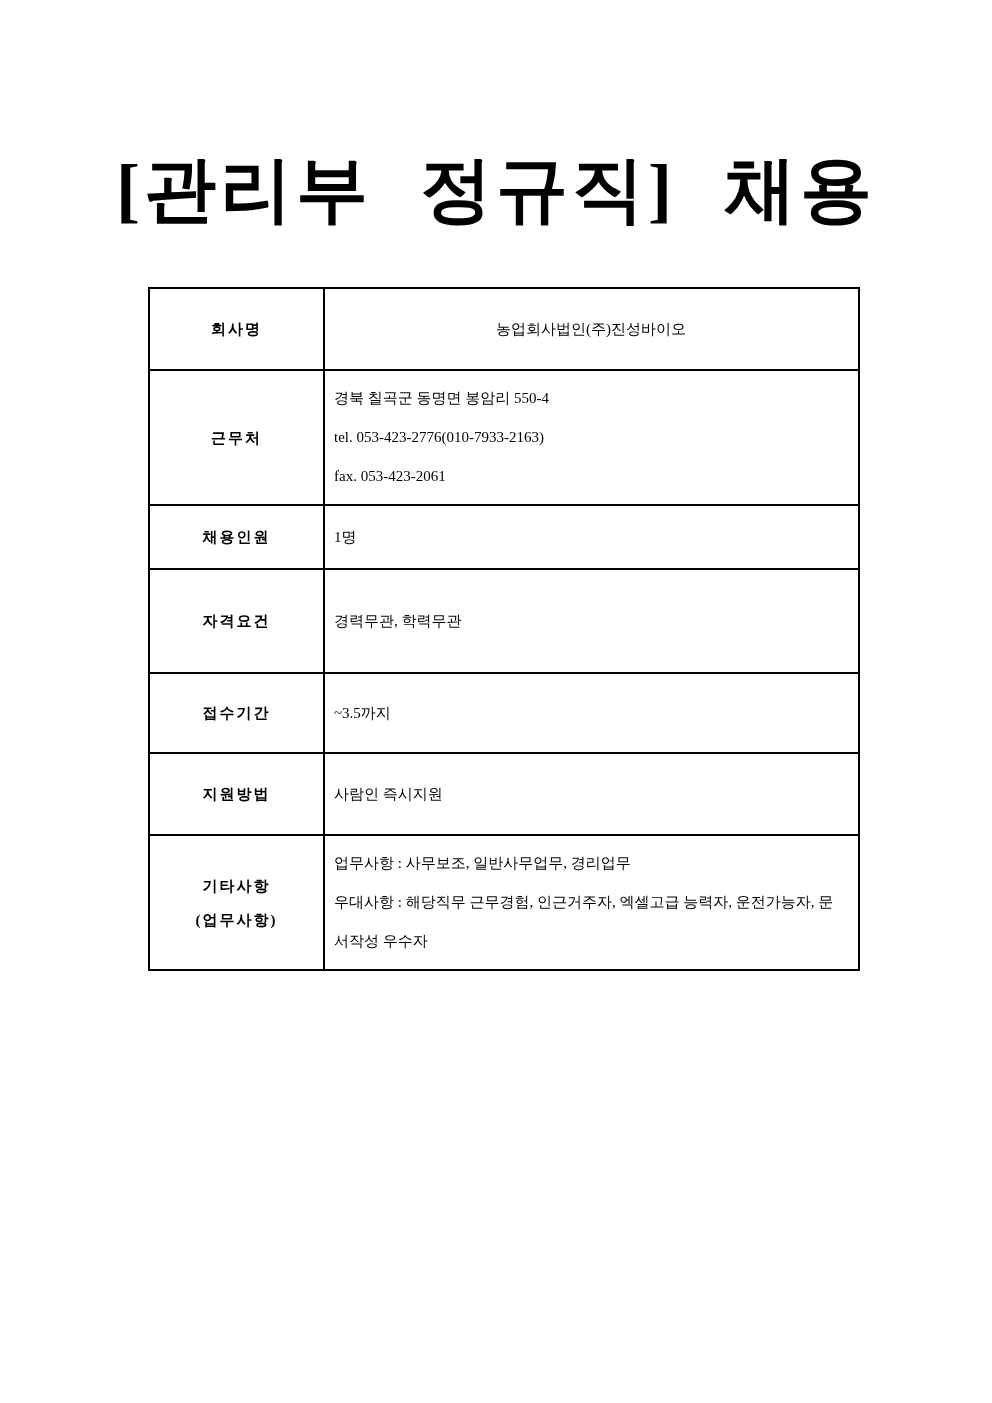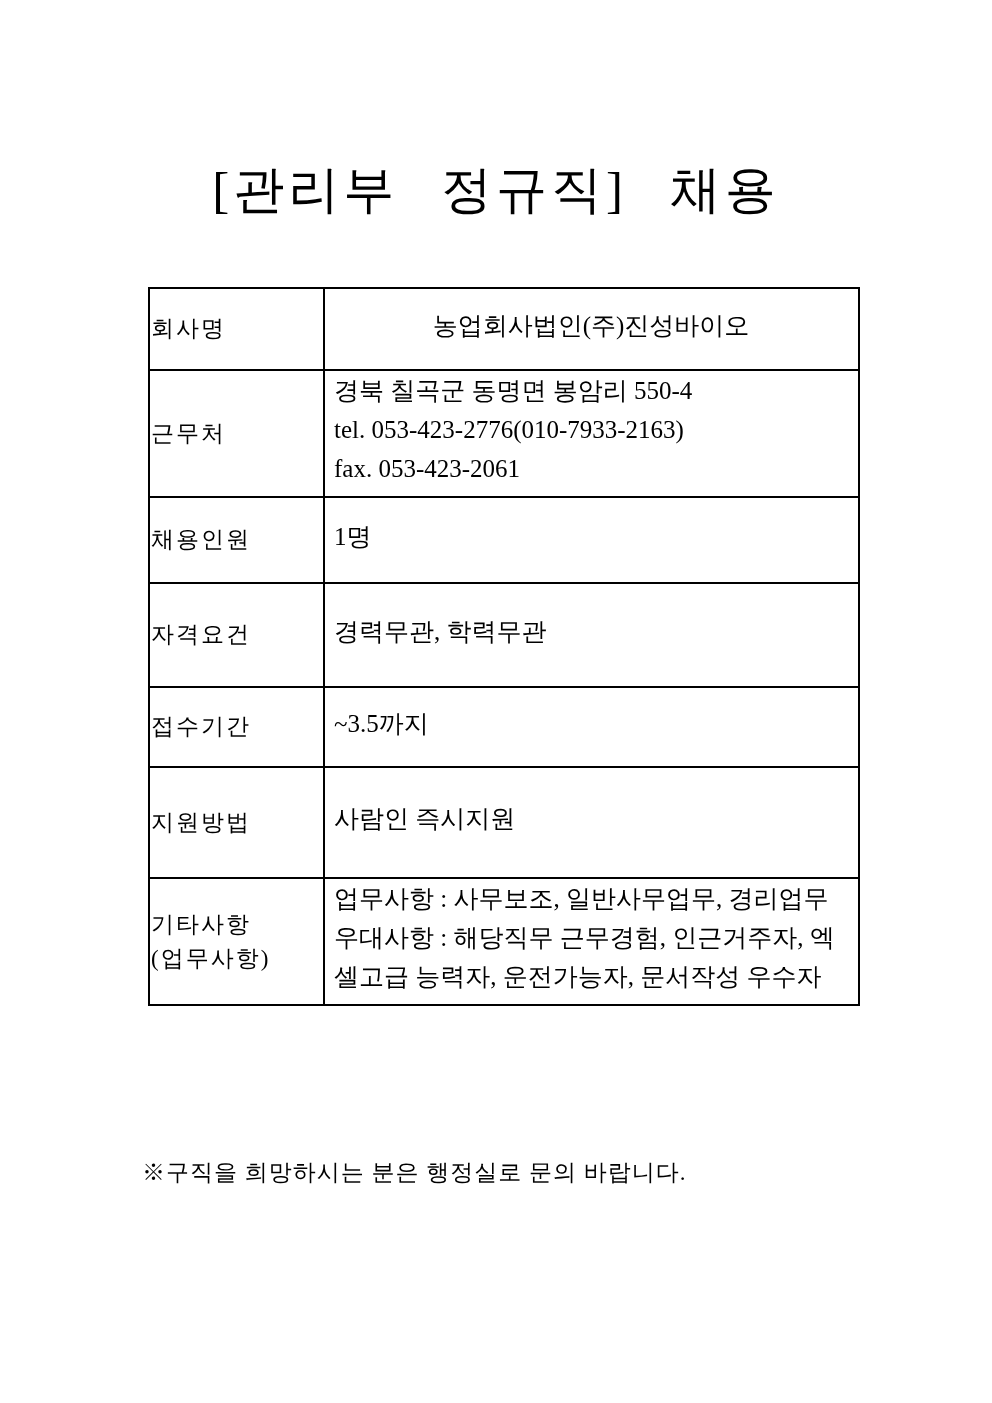--- a/index.html
+++ b/index.html
@@ -16,60 +16,61 @@
     font-family: "Liberation Serif", "DejaVu Serif", serif;
     overflow: hidden;
   }
   .title {
     position: absolute;
     top: 152px;
     left: 0;
     width: 100%;
     margin: 0;
     text-align: center;
-    font-size: 51px;
-    font-weight: normal;
+    font-size: 72px;
+    font-weight: bold;
     letter-spacing: 4px;
     word-spacing: 26px;
     line-height: 76px;
     white-space: nowrap;
   }
   .job-table {
     position: absolute;
     left: 148px;
     top: 287px;
     width: 712px;
     border-collapse: collapse;
     table-layout: fixed;
   }
   .job-table td {
     border: 2px solid #000000;
     vertical-align: middle;
   }
   .label-cell {
     width: 171px;
-    font-weight: normal;
-    font-size: 23px;
+    text-align: center;
+    font-weight: bold;
+    font-size: 15px;
     letter-spacing: 2px;
     line-height: 34px;
   }
   .value-cell {
-    padding: 0 10px 8px 9px;
-    font-size: 25px;
+    padding: 8px 10px 8px 9px;
+    font-size: 15px;
     line-height: 39px;
   }
   .value-cell.center { text-align: center; }
   .value-line { margin: 0; }
   
   .job-table tr:nth-child(1) { height: 82px; }
   .job-table tr:nth-child(2) { height: 101px; }
-  .job-table tr:nth-child(3) { height: 86px; margin-top: 8px; }
+  .job-table tr:nth-child(3) { height: 64px; margin-top: 8px; }
   .job-table tr:nth-child(4) { height: 104px; }
   .job-table tr:nth-child(5) { height: 80px; margin-top: 43px; }
-  .job-table tr:nth-child(6) { height: 111px; border-radius: 19px; }
+  .job-table tr:nth-child(6) { height: 82px; border-radius: 19px; }
   .job-table tr:nth-child(7) { height: 89px; }
   .job-table tr:nth-child(8) { height: 82px; }
   .job-table tr:nth-child(9) { height: 185px; margin-top: 37px; }
   .footnote {
     position: absolute;
     left: 142px;
     top: 1157px;
     margin: 0;
     font-size: 23px;
     letter-spacing: 1px;
@@ -149,14 +150,13 @@
             <div class="label-line">(업무사항)</div>
           </td>
     <td class="value-cell">
             <div class="value-line">업무사항 : 사무보조, 일반사무업무, 경리업무</div>
             <div class="value-line">우대사항 : 해당직무 근무경험, 인근거주자, 엑셀고급 능력자, 운전가능자, 문서작성 우수자</div>
           </td>
   </tr>
 </tbody>
   </table>
 
-  <p class="footnote">※구직을 희망하시는 분은 행정실로 문의 바랍니다.</p>
 </div>
 
 </body></html>

